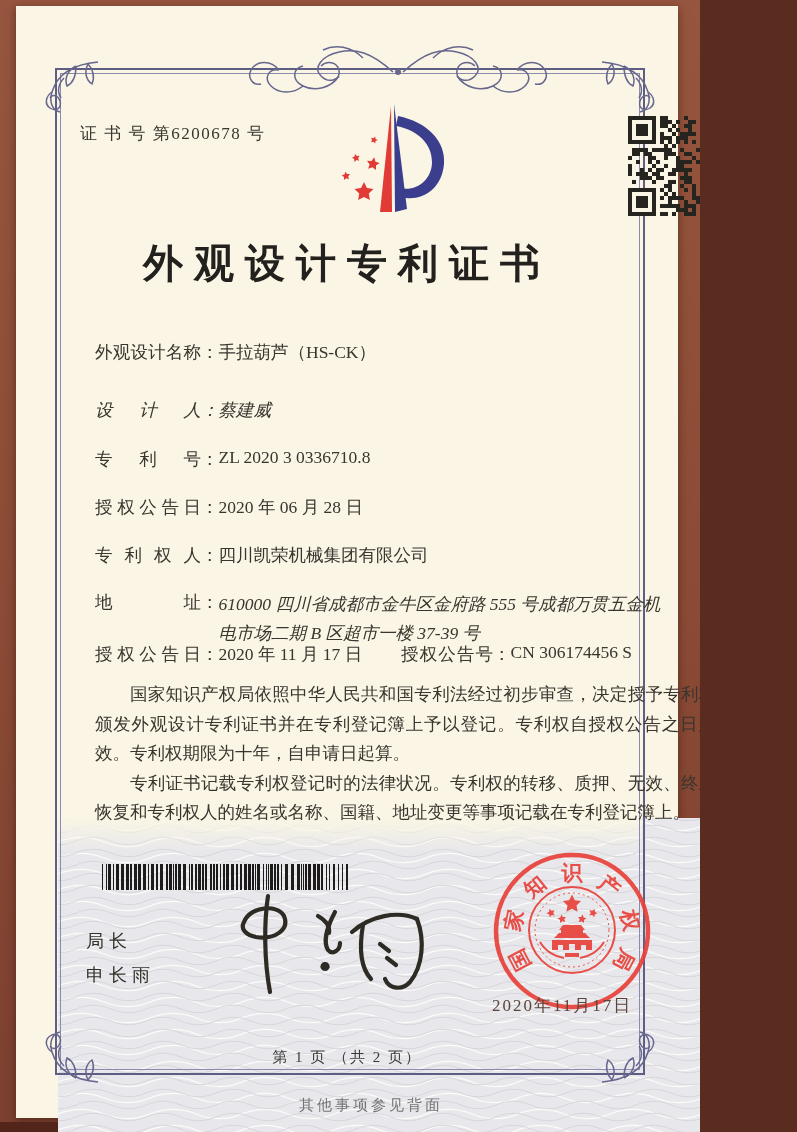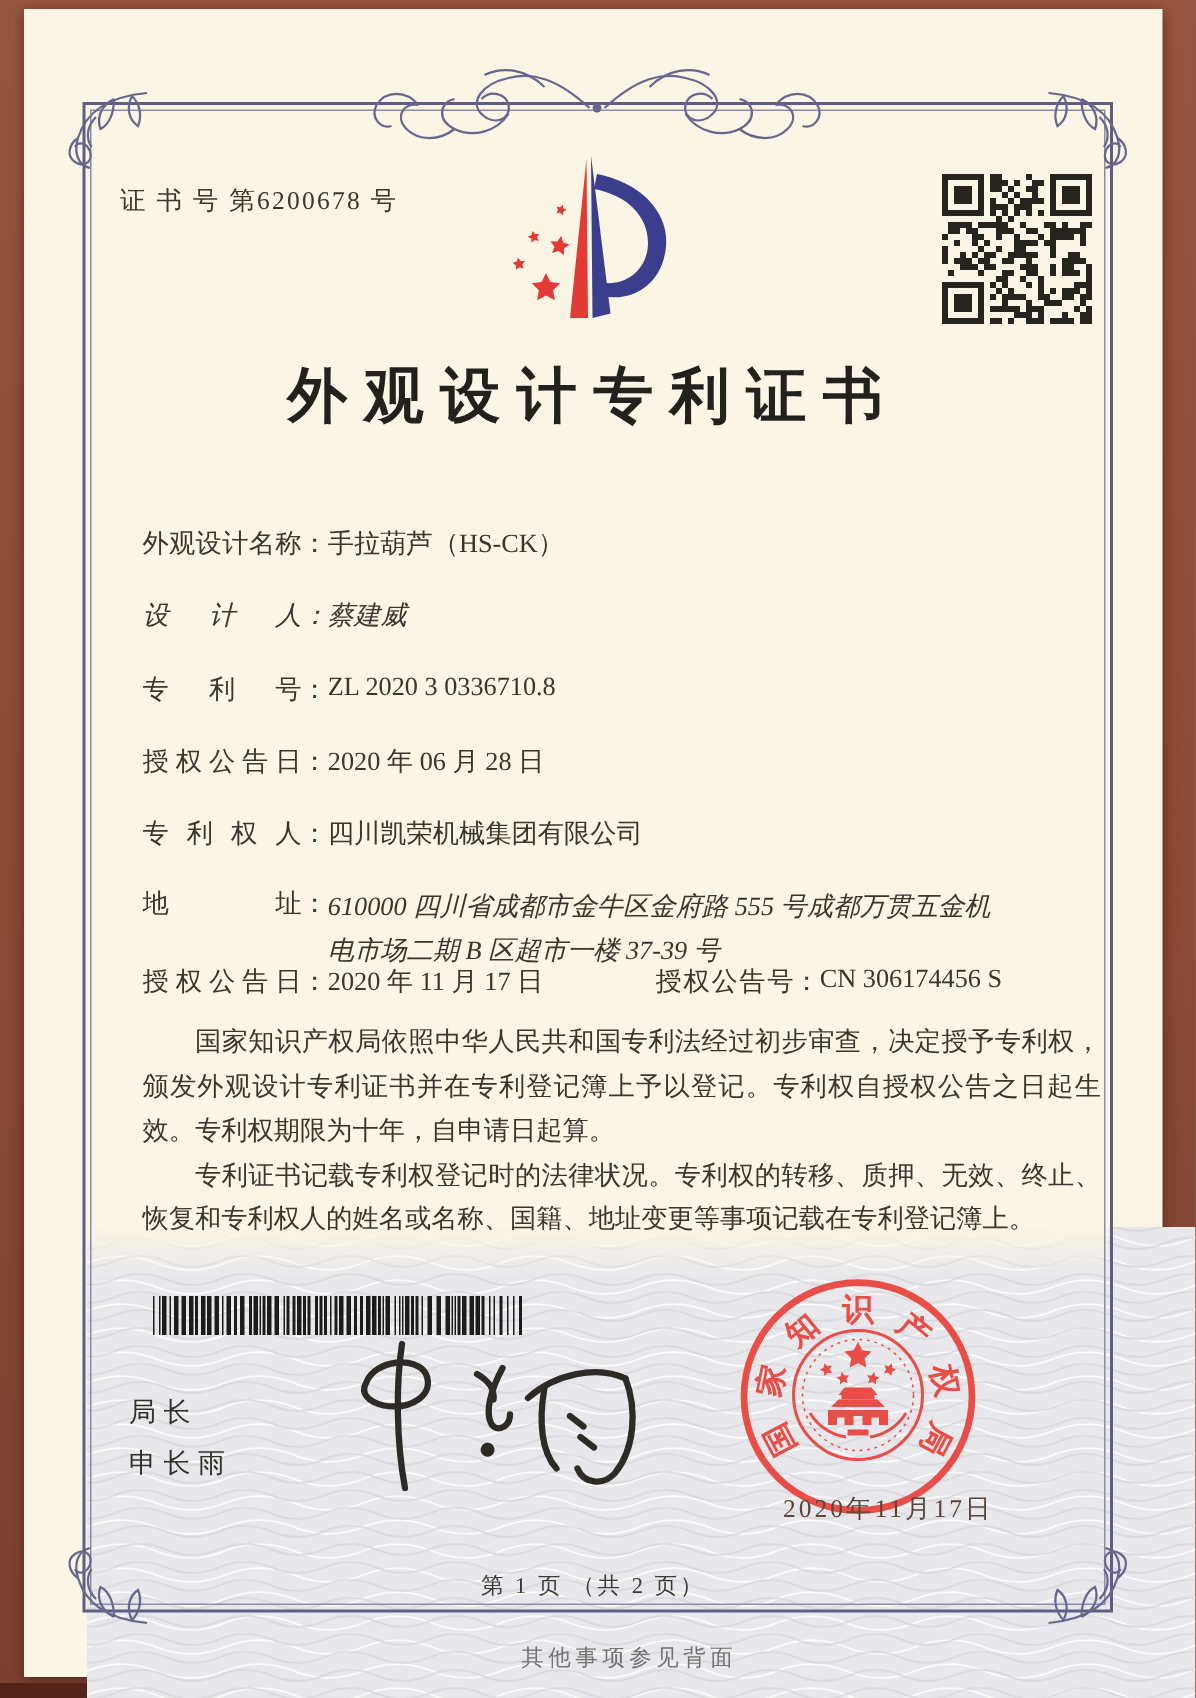--- a/index.html
+++ b/index.html
@@ -1,16 +1,16 @@
 <!DOCTYPE html>
 <html><head>
 <meta charset="utf-8">
 <style>
   html,body{margin:0;padding:0;background:#5a2c1f;}
-  .page{position:relative;width:797px;height:1132px;overflow:hidden;
+  .page{position:relative;width:700px;height:1132px;overflow:hidden;
         background:linear-gradient(180deg,#96553e,#8a4a35 55%,#7c4030);
         font-family:"Liberation Serif","DejaVu Serif",serif;}
   .page::after{content:"";position:absolute;left:0;right:0;bottom:0;height:10px;background:#53251a;}
   .paper{position:absolute;left:16px;top:6px;right:22px;bottom:14px;background:#faf5e4;
          box-shadow:0 2px 8px rgba(50,20,10,.55);}
   .frame{position:absolute;left:39px;top:62px;right:33px;bottom:43px;border:2px solid #5e5e85;z-index:3;}
   .frame-inner{position:absolute;left:44px;top:67px;right:38px;bottom:48px;border:1px solid #8b8bad;z-index:3;}
   .band{position:absolute;left:42px;right:36px;top:812px;bottom:46px;z-index:1;}
   .band-fade{position:absolute;left:42px;right:36px;top:812px;height:34px;z-index:2;
              background:linear-gradient(180deg,#faf5e4,rgba(250,245,228,0));}
@@ -18,30 +18,30 @@
   .cert-number{left:64px;top:116px;font-size:17px;color:#3a352e;letter-spacing:1.5px;}
   .title{left:0;right:0;top:230px;text-align:center;font-size:40px;font-weight:700;
          letter-spacing:11px;color:#23211e;}
   .field-row{left:79px;font-size:17.5px;color:#39352f;white-space:nowrap;}
   .flabel{display:inline-block;width:106px;text-align:justify;text-align-last:justify;
           text-justify:inter-character;vertical-align:top;}
   .flabel2{display:inline-block;width:92px;text-align:justify;text-align-last:justify;
           text-justify:inter-character;vertical-align:top;}
   .fvalue{vertical-align:top;}
   .fvalue.wrap{display:inline-block;width:455px;white-space:normal;line-height:29px;font-style:italic;}
-  .row1{top:344px;} .row2{top:392px;font-style:italic;} .row3{top:441px;} .row4{top:489px;}
+  .row1{top:334px;} .row2{top:392px;font-style:italic;} .row3{top:441px;} .row4{top:489px;}
   .row5{top:537px;} .row6{top:584px;} .row7{top:636px;width:660px;}
-  .grant2{position:absolute;left:306px;top:0;margin-left:36px;}
+  .grant2{position:absolute;left:306px;top:0;}
   .paragraphs{left:79px;top:674px;width:639px;font-size:17.5px;line-height:29.5px;
               text-align:justify;color:#39352f;}
   .paragraphs p{margin:0;text-indent:2em;}
   .signer{left:70px;top:918px;font-size:18px;line-height:34px;color:#33302a;letter-spacing:5px;z-index:6;}
   .page-info{left:0;right:0;top:1042px;text-align:center;font-size:15px;color:#3c3a36;letter-spacing:2px;}
   .back-note{left:0;right:0;top:1090px;text-align:center;font-size:15px;color:#737373;letter-spacing:3px;padding-left:48px;}
-  .seal-date{left:506px;top:988px;font-size:17px;color:#5c443a;letter-spacing:2px;z-index:6;}
+  .seal-date{left:476px;top:988px;font-size:17px;color:#5c443a;letter-spacing:2px;z-index:6;}
   .seal-char{font-size:21px;font-weight:bold;fill:#e8423a;text-anchor:middle;
              dominant-baseline:central;font-family:"Liberation Serif",serif;}
   svg{display:block;}
 </style>
 </head>
 <body>
 
 <svg width="0" height="0" aria-hidden="true">
   <defs>
     <path id="starPath" d="M0,-10 L2.94,-4.05 L9.51,-3.09 L4.76,1.55 L5.88,8.09 L0,5 L-5.88,8.09 L-4.76,1.55 L-9.51,-3.09 L-2.94,-4.05 Z"></path>

